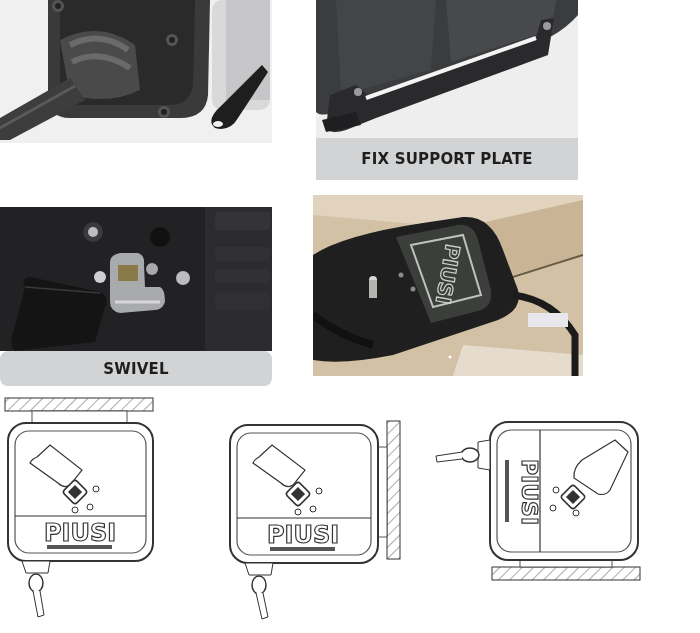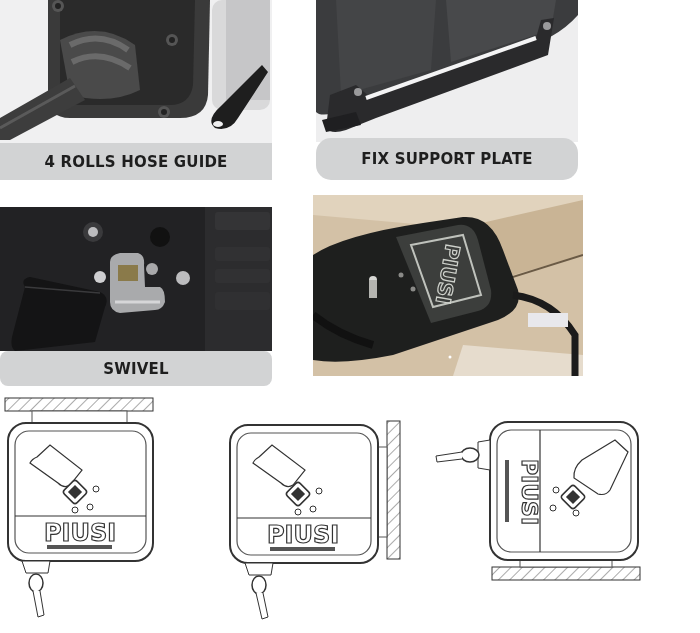--- a/index.html
+++ b/index.html
@@ -30,37 +30,36 @@
         <circle cx="164" cy="112" r="3" fill="#222"></circle>
       <path d="M60 40 Q100 20 135 45 L140 90 Q110 105 70 95 Z" fill="#4a4a4a"></path>
       <path d="M70 45 Q100 30 128 50" stroke="#6a6a6a" stroke-width="6" fill="none"></path>
       <path d="M72 62 Q100 48 130 68" stroke="#6a6a6a" stroke-width="6" fill="none"></path>
       <path d="M0 118 L70 78 L85 100 L10 140 L0 140 Z" fill="#3d3d3d"></path>
       <path d="M0 128 L75 86" stroke="#5a5a5a" stroke-width="3"></path>
       <path d="M222 105 L262 65 L268 72 L238 118 Q230 132 215 128 Q205 120 222 105 Z" fill="#1e1e1e"></path>
       <ellipse cx="218" cy="124" rx="5" ry="3" fill="#f0f0f1"></ellipse>
     </svg>
   </div>
-  <div class="caption" style="top:143px;">4 ROLLS HOSE GUIDE</div>
 </div>
 
 <div class="panel" style="left:316px;top:0;width:262px;height:180px;">
   <div class="photo" style="height:142px;background:#eeeeef;">
     <svg width="262" height="142" viewBox="0 0 262 142">
       <path d="M0 0 L262 0 L262 15 Q240 40 200 50 L30 110 Q5 118 0 112 Z" fill="#3b3c3e"></path>
       <path d="M20 0 L120 0 L115 70 L25 95 Z" fill="#444547"></path>
       <path d="M130 0 L240 0 L235 30 L135 62 Z" fill="#48494b"></path>
       <path d="M14 95 L40 85 L55 98 L220 38 L225 20 L238 18 L232 55 L60 118 L30 130 Q15 135 10 128 Z" fill="#2a2a2c"></path>
       <path d="M50 98 L220 38" stroke="#f4f4f5" stroke-width="4"></path>
       <circle cx="42" cy="92" r="4" fill="#9a9a9c"></circle>
       <circle cx="231" cy="26" r="4" fill="#9a9a9c"></circle>
       <path d="M6 120 L40 112 L45 125 L10 132 Z" fill="#1f1f21"></path>
     </svg>
   </div>
-  <div class="caption" style="top:138px;border-radius:15px;">FIX SUPPORT PLATE</div>
+  <div class="caption" style="top:138px;">FIX SUPPORT PLATE</div>
 </div>
 
 <div class="panel" style="left:0;top:207px;width:272px;height:179px;">
   <div class="photo" style="height:144px;background:#1b1b1c;">
     <svg width="272" height="144" viewBox="0 0 272 144">
       <rect x="0" y="0" width="272" height="144" fill="#222224"></rect>
       <rect x="205" y="0" width="67" height="144" fill="#2c2c2e"></rect>
       <rect x="215" y="5" width="55" height="18" rx="3" fill="#343436"></rect>
       <rect x="215" y="40" width="55" height="14" rx="3" fill="#313133"></rect>
       <rect x="215" y="62" width="55" height="14" rx="3" fill="#313133"></rect>

